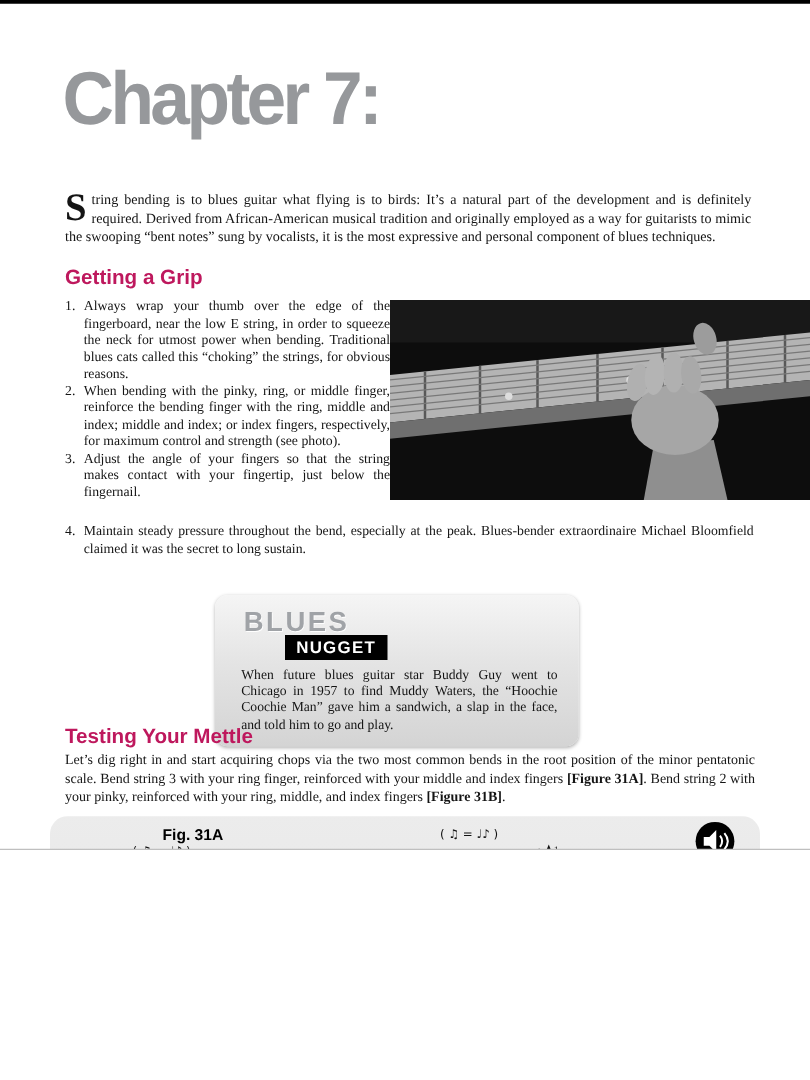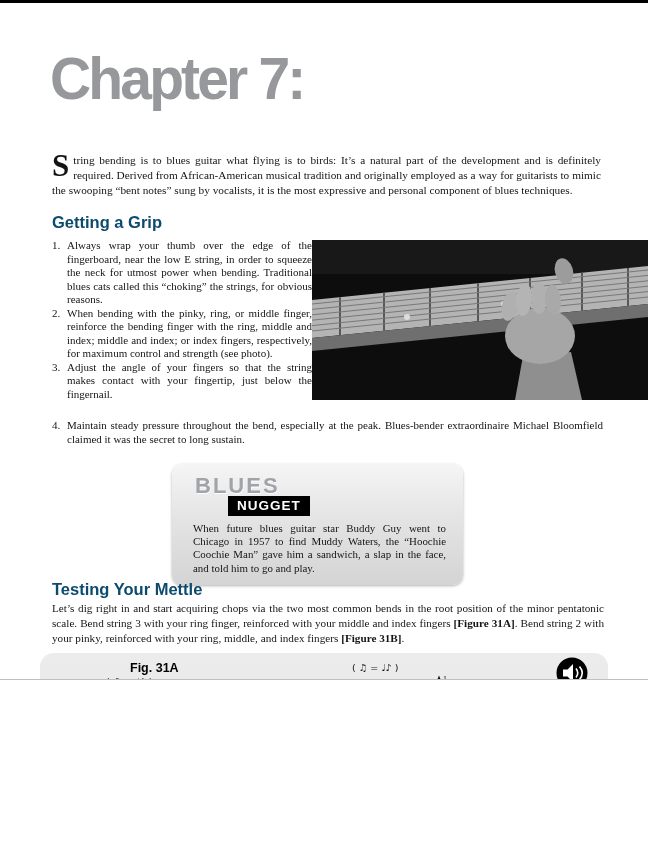--- a/index.html
+++ b/index.html
@@ -12,33 +12,33 @@
 
   .chapter-label { position: absolute; left: 50px; top: 50px; font-family: "Liberation Sans", sans-serif;
     font-weight: 700; font-size: 60px; line-height: 58px; color: #96989b; letter-spacing: -3px;
     transform: scaleX(0.95); transform-origin: left top; white-space: nowrap; }
   .chapter-title { position: absolute; left: 164px; top: 106px; font-family: "Liberation Sans", sans-serif;
     font-weight: 700; font-size: 30px; line-height: 30px; color: #000; letter-spacing: -1px; white-space: nowrap; }
 
   .intro { position: absolute; left: 52px; top: 153px; width: 549px; font-size: 11.3px; line-height: 15px; text-align: justify; }
   .dropcap { float: left; font-weight: 700; font-size: 31px; line-height: 25px; padding-right: 4px; }
 
-  .sec-h { position: absolute; font-family: "Liberation Sans", sans-serif; font-weight: 700; font-size: 16.5px; color: #0c4a6e; }
+  .sec-h { position: absolute; font-family: "Liberation Sans", sans-serif; font-weight: 700; font-size: 16.5px; color: #be185d; }
   #grip-h { left: 52px; top: 213px; }
   #mettle-h { left: 52px; top: 580px; }
 
   .grip-col { position: absolute; left: 52px; top: 239px; width: 260px; }
   .grip-item { display: flex; font-size: 11px; line-height: 13.5px; }
   .grip-item .num { flex: 0 0 15px; }
   .grip-item .itext { flex: 1; text-align: justify; }
   #item4 { position: absolute; left: 52px; top: 419px; width: 551px; }
 
   .photo { position: absolute; left: 312px; top: 240px; width: 336px; height: 160px; background: #000; }
 
-  .nugget { position: absolute; left: 172px; top: 464px; width: 291px; height: 121px; border-radius: 10px;
+  .nugget { position: absolute; left: 172px; top: 476px; width: 291px; height: 121px; border-radius: 10px;
     background: linear-gradient(180deg, #f5f5f5 0%, #e4e4e4 45%, #d4d4d4 100%);
     box-shadow: 0 1px 3px rgba(0,0,0,0.3); }
   .blues-word { position: absolute; left: 23px; top: 9px; font-family: "Liberation Sans", sans-serif; font-weight: 700;
     font-size: 22px; letter-spacing: 2px; color: #a0a3a7; text-shadow: 0.5px 0.5px 0 #fff; }
   .nugget-word { position: absolute; left: 56px; top: 32px; background: #000; color: #fff;
     font-family: "Liberation Sans", sans-serif; font-weight: 700; font-size: 13.5px; letter-spacing: 1px; padding: 2px 9px 3px; }
   .nugget-text { position: absolute; left: 21px; top: 58px; width: 253px; font-size: 10.9px; line-height: 13.2px; text-align: justify; }
 
   .mettle-p { position: absolute; left: 52px; top: 601px; width: 552px; font-size: 11.2px; line-height: 15px; text-align: justify; }
   .bold { font-weight: 700; }

